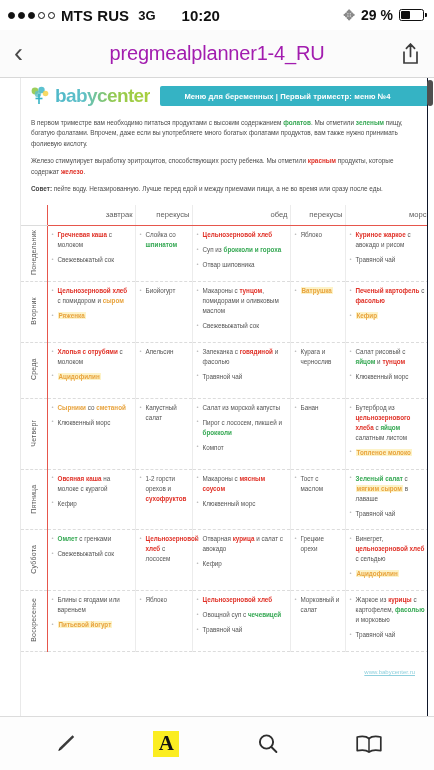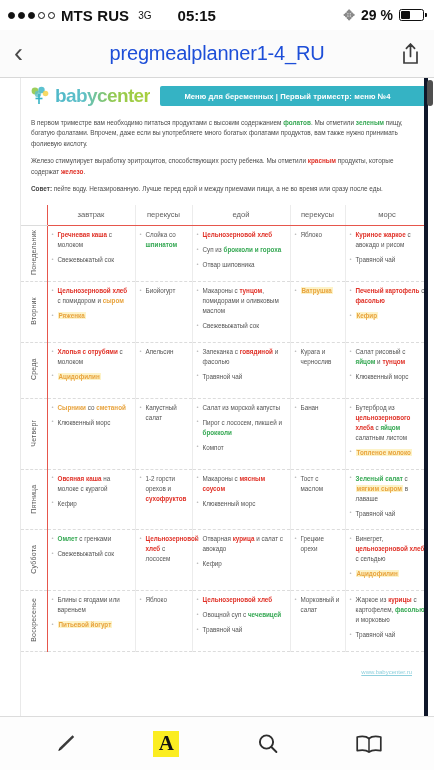--- a/index.html
+++ b/index.html
@@ -16,21 +16,21 @@
     height: 30px; flex: 0 0 30px;
     display: flex; align-items: center;
     padding: 0 10px 0 8px;
     font-size: 15px; font-weight: bold; color: #111;
     background: #ffffff;
   }
   .sig { display: flex; align-items: center; gap: 3px; margin-right: 6px; }
   .dot { width: 7px; height: 7px; border-radius: 50%; border: 1.2px solid #111; }
   .dot.full { background: #111; }
   .carrier { font-size: 15px; font-weight: bold; letter-spacing: .1px; }
-  .net { margin-left: 9px; font-size: 10px; font-weight: normal; text-align: center; }
+  .net { margin-left: 9px; font-size: 13px; font-weight: bold; text-align: center; }
   .clock { margin-left: 26px; font-size: 15px; font-weight: bold; }
   .sb-right { margin-left: auto; display: flex; align-items: center; gap: 6px; }
   .bt { font-size: 14px; color:#8a8a8a; }
   .batt-pct { font-size: 14px; font-weight: bold; }
   .batt {
     position: relative; width: 25px; height: 12px;
     border: 1.4px solid #111; border-radius: 2.5px;
   }
   .batt::after {
     content:""; position:absolute; right:-4px; top:3.4px;
@@ -42,36 +42,36 @@
   .navbar {
     height: 48px; flex: 0 0 48px;
     display: flex; align-items: center;
     background: #fbfbfb;
     border-bottom: 1px solid #d8d8d8;
     padding: 0 14px;
   }
   .nav-back { width: 34px; font-size: 27px; color: #4a4a4a; line-height: 1; cursor: pointer; }
   .nav-title {
     flex: 1; text-align: center;
-    font-size: 20px; color: #1d4ed8; letter-spacing: -.2px;
+    font-size: 20px; color: #a21caf; letter-spacing: -.2px;
     white-space: nowrap; overflow: hidden; text-overflow: ellipsis;
   }
   .nav-share { width: 34px; display:flex; justify-content:flex-end; cursor: pointer; }
 
   
   .docwrap { flex: 1; position: relative; background: #fff; overflow: hidden; }
   .scrollbar {
     position: absolute; right: 1px; top: 2px;
     width: 6px; height: 26px; border-radius: 3px; background: #4f4f4f;
     z-index: 5; cursor: pointer;
   }
   .page {
     position: absolute; left: 20px; top: 0; right: 6px; bottom: 0;
     background: #ffffff;
-    border-left: 1px solid #e9e9e9; border-right: 4px solid #0f172a;
+    border-left: 1px solid #e9e9e9; border-right: 1px solid #0f172a;
     overflow: hidden;
   }
 
   
   .brandbar { display: flex; align-items: center; height: 34px; padding: 4px 0 2px 8px; position: relative; }
   .logo { display: flex; align-items: center; gap: 4px; }
   .logo-mark { width: 22px; height: 20px; position: relative; }
   .logo-text {
     font-size: 19px; font-weight: bold; letter-spacing: -.6px;
     background: linear-gradient(90deg,#4fb8c9 0%,#5fc0c8 30%,#93c94f 62%,#a9cf3d 100%);
@@ -100,21 +100,21 @@
   
   table.menu { width: 100%; border-collapse: collapse; table-layout: fixed; margin-top: 2px; }
   table.menu th, table.menu td {
     border-bottom: 1px dashed #dcdcdc;
     border-right: 1px solid #ececec;
     vertical-align: top;
     padding: 4px 4px 6px 4px;
   }
   table.menu th {
     font-size: 7.6px; color: #5e5e5e; font-weight: normal;
-    text-align: center; padding: 5px 2px 6px 2px; border-bottom: 1px solid #e6564c;
+    text-align: right; padding: 5px 2px 6px 2px; border-bottom: 1px solid #e6564c;
   }
   table.menu th.daycol, table.menu td.daycol {
     width: 26px; border-right: 1px solid #e6564c; border-bottom-color: #dcdcdc;
   }
   .daylabel {
     writing-mode: vertical-rl; transform: rotate(180deg);
     font-size: 7px; color: #555; white-space: nowrap;
     height: 100%; display: flex; align-items: center; justify-content: center;
     margin: 0 auto; letter-spacing: .2px;
   }
@@ -165,21 +165,21 @@
   <div class="statusbar">
     <div class="sig">
       <span class="dot full"></span>
         <span class="dot full"></span>
         <span class="dot full"></span>
         <span class="dot"></span>
         <span class="dot"></span>
     </div>
     <span class="carrier">MTS RUS</span>
     <span class="net">3G</span>
-    <span class="clock">05:15</span>
+    <span class="clock">10:20</span>
     <div class="sb-right">
       <span class="bt">✥</span>
       <span class="batt-pct">29 %</span>
       <span class="batt">
           <span class="lvl"></span>
         </span>
     </div>
   </div>
 
   <div class="navbar">
@@ -227,21 +227,21 @@
             <col class="w-s1">
             <col class="w-l">
             <col class="w-s2">
             <col class="w-d">
         </colgroup>
         <thead>
           <tr>
             <th class="daycol"></th>
             <th>завтрак</th>
             <th>перекусы</th>
-            <th>едой</th>
+            <th>обед</th>
             <th>перекусы</th>
             <th>морс</th>
           </tr>
         </thead>
         <tbody>
 
           <tr>
             <td class="daycol">
                 <div class="daylabel">Понедельник</div>
               </td>

